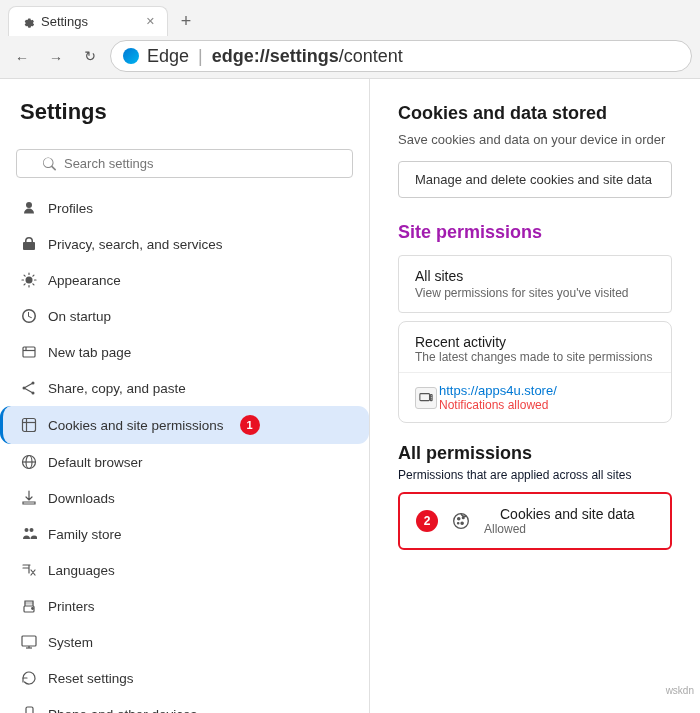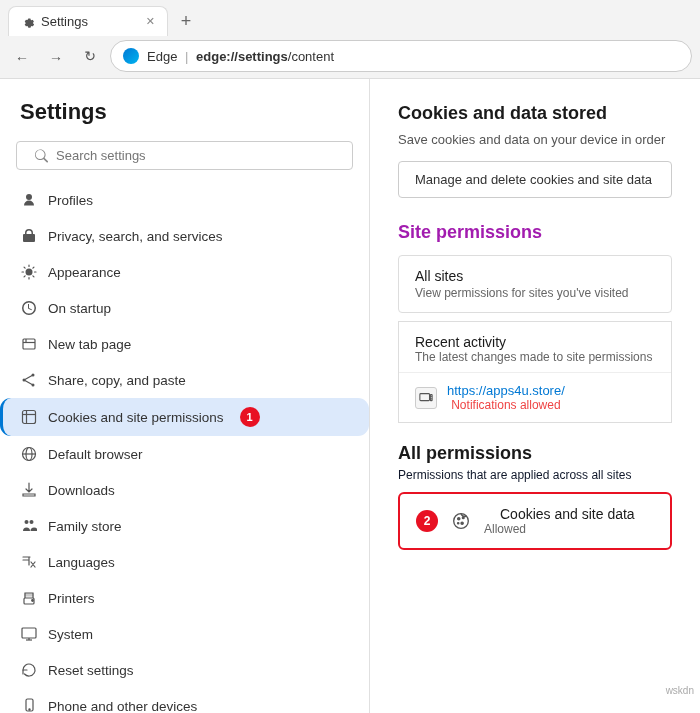--- a/index.html
+++ b/index.html
@@ -15,21 +15,21 @@
     .nav-btn { width: 28px; height: 28px; display: flex; align-items: center; justify-content: center; cursor: pointer; border-radius: 4px; color: #555; font-size: 14px; border: none; background: none; }
     .address-bar { flex: 1; display: flex; align-items: center; background: #fff; border: 1px solid #ccc; border-radius: 20px; padding: 4px 12px; gap: 8px; height: 32px; }
     .edge-icon { width: 16px; height: 16px; background: linear-gradient(135deg, #0078d4, #00b4f0); border-radius: 50%; flex-shrink: 0; }
 
     
     .main-layout { display: flex; height: calc(713px - 72px); }
 
     
     .sidebar { width: 370px; background: #fff; border-right: 1px solid #e0e0e0; overflow-y: auto; padding: 20px 0; flex-shrink: 0; }
     .sidebar-title { font-size: 22px; font-weight: 600; color: #1a1a1a; padding: 0 20px 16px; }
-    .search-box { margin: 0 16px 12px; display: flex; align-items: center; gap: 8px; border: 1px solid #ccc; border-radius: 4px; padding: 6px 18px; background: #fff; }
+    .search-box { margin: 8px 16px 12px; display: flex; align-items: center; gap: 8px; border: 1px solid #ccc; border-radius: 4px; padding: 6px 26px; background: #fff; }
     .search-box input { border: none; outline: none; font-size: 13px; color: #555; width: 100%; background: transparent; }
 
     .sidebar-item { display: flex; align-items: center; gap: 10px; padding: 9px 20px; cursor: pointer; color: #333; font-size: 13.5px; position: relative; }
     .sidebar-item.active { background: #e8f0fe; border-left: 3px solid #0078d4; padding-left: 17px; border-radius: 11px; }
     .sidebar-item .item-icon { width: 18px; height: 18px; flex-shrink: 0; display: flex; align-items: center; justify-content: center; color: #555; }
 
     
     .badge { width: 20px; height: 20px; background: #e81123; border-radius: 50%; color: white; font-size: 11px; font-weight: 700; display: flex; align-items: center; justify-content: center; margin-left: 6px; }
 
     
@@ -39,25 +39,25 @@
 
     .manage-btn { border: 1px solid #ccc; background: #fff; padding: 10px 16px; font-size: 13px; color: #333; cursor: pointer; border-radius: 4px; display: block; width: 100%; text-align: left; margin-bottom: 24px; }
 
     .permissions-section { margin-bottom: 20px; }
     .permissions-title { font-size: 18px; font-weight: 600; color: #a21caf; margin-bottom: 12px; }
 
     .permission-card { border: 1px solid #ddd; border-radius: 4px; padding: 12px 16px; margin-bottom: 8px; cursor: pointer; background: #fff; }
     .permission-card .card-title { font-size: 14px; font-weight: 500; color: #1a1a1a; margin-bottom: 2px; }
     .permission-card .card-desc { font-size: 12px; color: #666; }
 
-    .recent-activity-card { border: 1px solid #ddd; border-radius: 0; margin-bottom: 8px; }
+    .recent-activity-card { border: 1px solid #ddd; border-radius: 8px; margin-bottom: 8px; }
     .recent-activity-header { padding: 12px 16px 4px; }
     .recent-activity-header .card-title { font-size: 14px; font-weight: 500; color: #1a1a1a; }
     .recent-activity-header .card-desc { font-size: 12px; color: #666; }
-    .site-entry { display: flex; align-items: center; gap: 10px; padding: 10px 16px; border-top: 1px solid #eee; margin-top: 4px; cursor: pointer; text-align: center; }
+    .site-entry { display: flex; align-items: center; gap: 2px; padding: 10px 16px; border-top: 1px solid #eee; margin-top: 4px; cursor: pointer; }
     .site-icon { width: 22px; height: 22px; border: 1px solid #ccc; border-radius: 3px; display: flex; align-items: center; justify-content: center; background: #f5f5f5; flex-shrink: 0; }
     .site-info .site-url { font-size: 13px; color: #0078d4; }
     .site-info .site-status { font-size: 12px; color: #ef4444; }
 
     .all-permissions-section { margin-top: 16px; }
     .section-header { font-size: 18px; font-weight: 600; color: #1a1a1a; margin-bottom: 4px; }
     .section-sub { font-size: 12px; color: #0f172a; margin-bottom: 10px; }
 
     .highlighted-card { border: 2px solid #e81123; border-radius: 6px; padding: 12px 16px; cursor: pointer; background: #fff; display: flex; align-items: center; gap: 12px; }
     .badge2 { width: 22px; height: 22px; background: #e81123; border-radius: 50%; color: white; font-size: 12px; font-weight: 700; display: flex; align-items: center; justify-content: center; flex-shrink: 0; }
@@ -87,21 +87,21 @@
     <div class="new-tab-btn">
       <span>+</span>
     </div>
   </div>
   <div class="address-bar-row">
     <button class="nav-btn">←</button>
     <button class="nav-btn">→</button>
     <button class="nav-btn">↻</button>
     <div class="address-bar">
       <div class="edge-icon"></div>
-      <span style="font-size:13px;color:#333;">
+      <span style="font-size:18px;color:#333;">
         <span>Edge</span>
         <span style="color:#aaa; margin:0 4px;">|</span>
         <span style="font-weight:600;">edge://settings</span><span>/content</span>
       </span>
     </div>
   </div>
 </div>
 
 <div class="main-layout">
 

